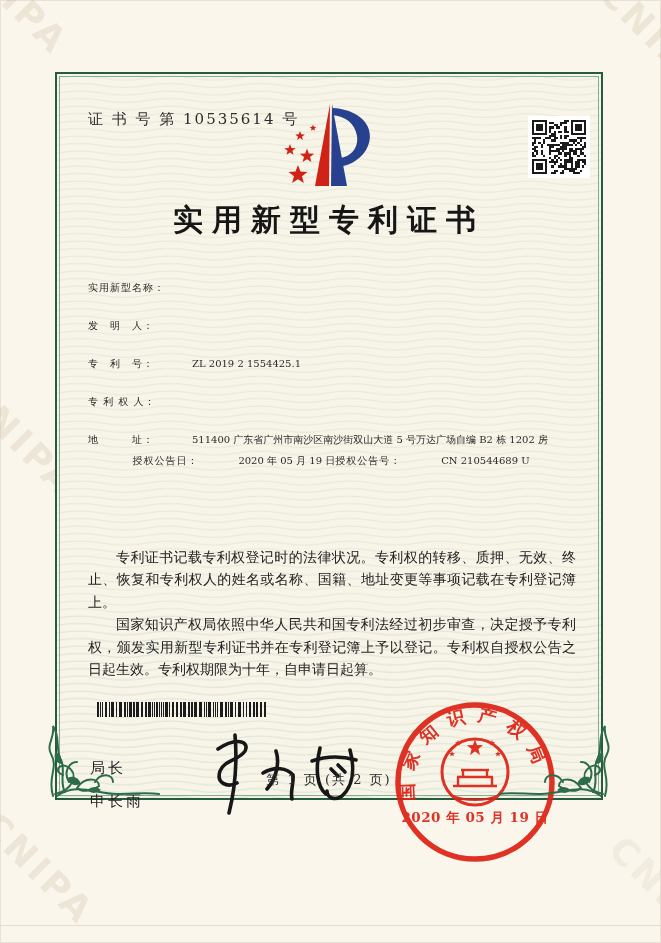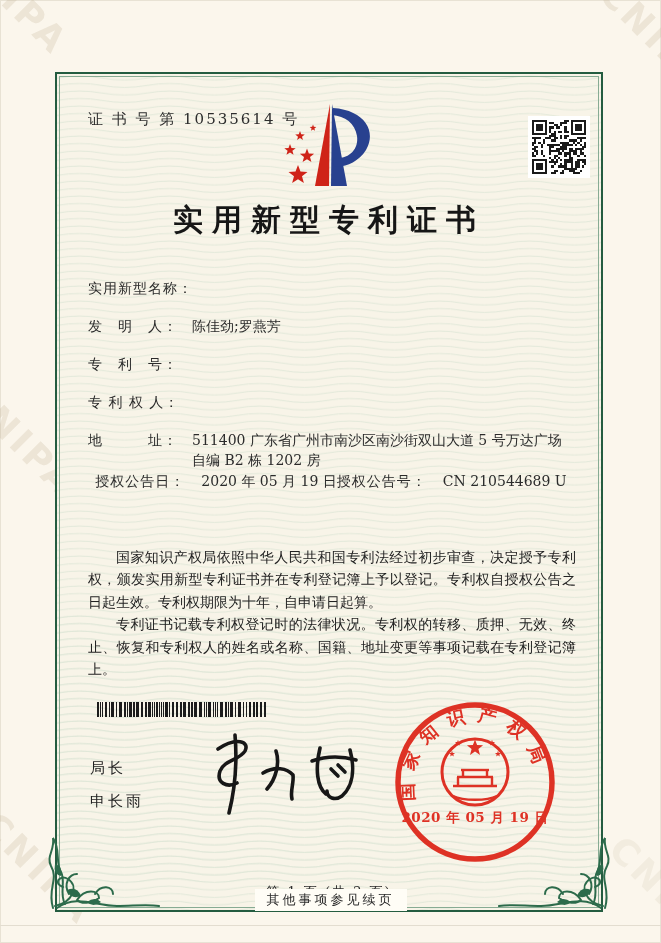--- a/index.html
+++ b/index.html
@@ -8,36 +8,36 @@
         box-shadow:inset 0 0 0 1px #e8e2d4;}
   .edge-line{position:absolute;left:0;top:925px;width:100%;height:1px;background:#e3ddd0;}
 
   
   .wm{position:absolute;font-family:"DejaVu Sans","Liberation Sans",sans-serif;
       font-weight:bold;font-size:36px;letter-spacing:4px;color:rgba(187,168,138,0.22);
       transform:rotate(45deg);white-space:nowrap;pointer-events:none;}
   .wm.faint{color:rgba(187,168,138,0.13);}
 
   
-  #frame{position:absolute;left:55px;top:72px;width:548px;height:840px;
+  #frame{position:absolute;left:55px;top:72px;width:548px;height:728px;
          box-sizing:border-box;border:2px solid #245c40;background:#f8f4e8;}
   #frame::after{content:"";position:absolute;inset:2px;border:1px solid #87ab93;pointer-events:none;}
   #guilloche{position:absolute;inset:0;width:100%;height:100%;opacity:.55;}
 
   .inner{position:absolute;z-index:2;}
 
   #cert-number{left:31px;top:36px;font-size:15px;letter-spacing:2px;color:#2d2d2d;}
   #logo{left:50%;top:24px;transform:translateX(-50%);}
   #qr-box{left:471px;top:42px;width:62px;height:62px;background:#fff;
           display:flex;align-items:center;justify-content:center;}
   #qr-box svg{width:54px;height:54px;}
   #title{left:0;top:126px;width:100%;text-align:center;font-size:30px;font-weight:700;
          letter-spacing:9px;color:#161616;}
 
-  #fields{left:31px;top:204px;width:486px;font-size:14px;color:#2b2b2b;}
+  #fields{left:31px;top:204px;width:486px;font-size:10px;color:#2b2b2b;}
   .row{display:flex;line-height:20px;margin-bottom:18px;}
   .row .lbl{flex:0 0 104px;letter-spacing:1px;white-space:nowrap;}
   .row .val{flex:1;}
   .row.addr{margin-top:7px;margin-bottom:1px;}
   .row.grant{justify-content:center;}
   .pair{display:flex;white-space:nowrap;}
   .pair .lbl{margin-right:2px;letter-spacing:1px;}
 
   #paras{left:31px;top:472px;width:488px;font-size:14px;line-height:22.4px;
          color:#222;text-align:justify;}
@@ -319,24 +319,24 @@
     </div>
 
     <div class="inner" id="title">实用新型专利证书</div>
 
     <div class="inner" id="fields">
       <div class="row">
         <span class="lbl">实用新型名称：</span>
       </div>
       <div class="row">
         <span class="lbl">发　明　人：</span>
-        <span class="val">陈佳劲;罗燕芳</span>
       </div>
       <div class="row">
         <span class="lbl">专　利　号：</span>
+        <span class="val">ZL 2019 2 1554425.1</span>
       </div>
       <div class="row">
         <span class="lbl">专 利 权 人：</span>
       </div>
       <div class="row addr">
         <span class="lbl">地　　　址：</span>
         <span class="val">511400 广东省广州市南沙区南沙街双山大道 5 号万达广场自编 B2 栋 1202 房</span>
       </div>
       <div class="row grant">
         <span class="pair">
@@ -344,22 +344,22 @@
           <span>2020 年 05 月 19 日</span>
         </span>
         <span class="pair">
           <span class="lbl">授权公告号：</span>
           <span>CN 210544689 U</span>
         </span>
       </div>
     </div>
 
     <div class="inner" id="paras">
+      <p>专利证书记载专利权登记时的法律状况。专利权的转移、质押、无效、终止、恢复和专利权人的姓名或名称、国籍、地址变更等事项记载在专利登记簿上。</p>
       <p>国家知识产权局依照中华人民共和国专利法经过初步审查，决定授予专利权，颁发实用新型专利证书并在专利登记簿上予以登记。专利权自授权公告之日起生效。专利权期限为十年，自申请日起算。</p>
-      <p>专利证书记载专利权登记时的法律状况。专利权的转移、质押、无效、终止、恢复和专利权人的姓名或名称、国籍、地址变更等事项记载在专利登记簿上。</p>
     </div>
 
     <div class="inner" id="barcode">
         <span class="b" style="width:2px"></span>
         <span style="width:1px"></span>
         <span class="b" style="width:1px"></span>
         <span style="width:1px"></span>
         <span class="b" style="width:1px"></span>
         <span style="width:2px"></span>
         <span class="b" style="width:2px"></span>
@@ -530,16 +530,15 @@
       <g fill="#2c6b4b">
         <path d="M24,74 q10,-4 14,6 q-10,4 -14,-6"></path>
         <path d="M44,86 q8,-6 14,0 q-8,6 -14,0"></path>
         <path d="M12,48 q8,2 6,12 q-8,-2 -6,-12"></path>
       </g>
     </svg>
 
     <div class="inner" id="page-footer">第 1 页 (共 2 页)</div>
   </div>
 
-  <div id="continuation">其他事项参见续页</div>
 
   <div class="edge-line"></div>
 </div>
 
 </body></html>

